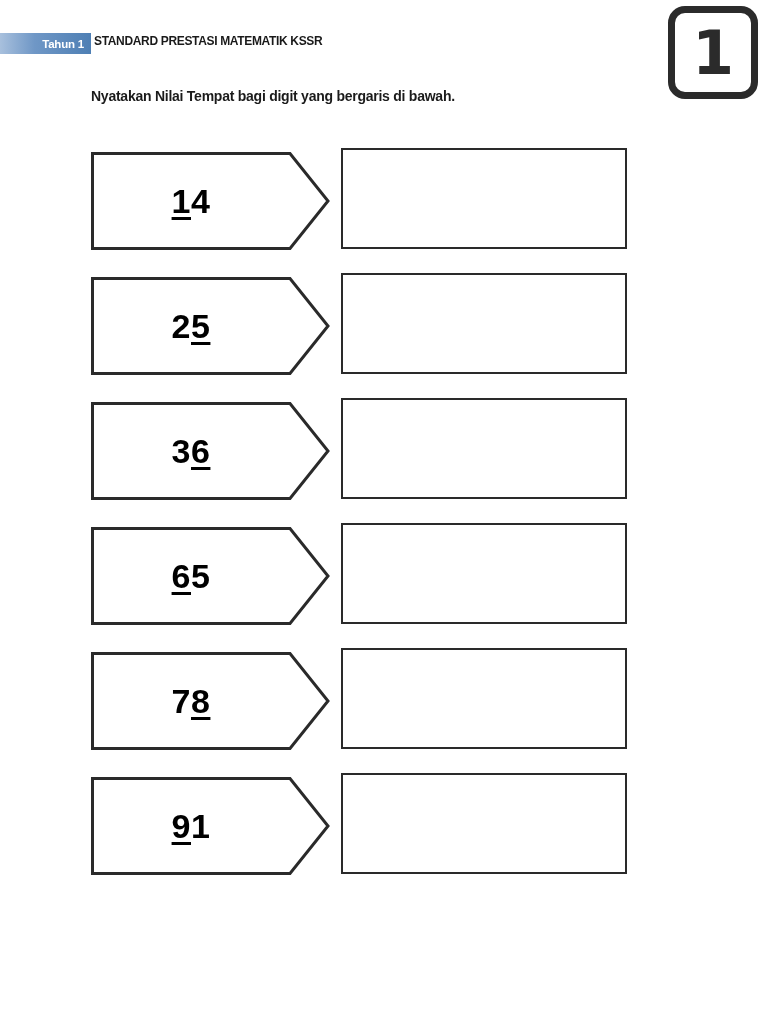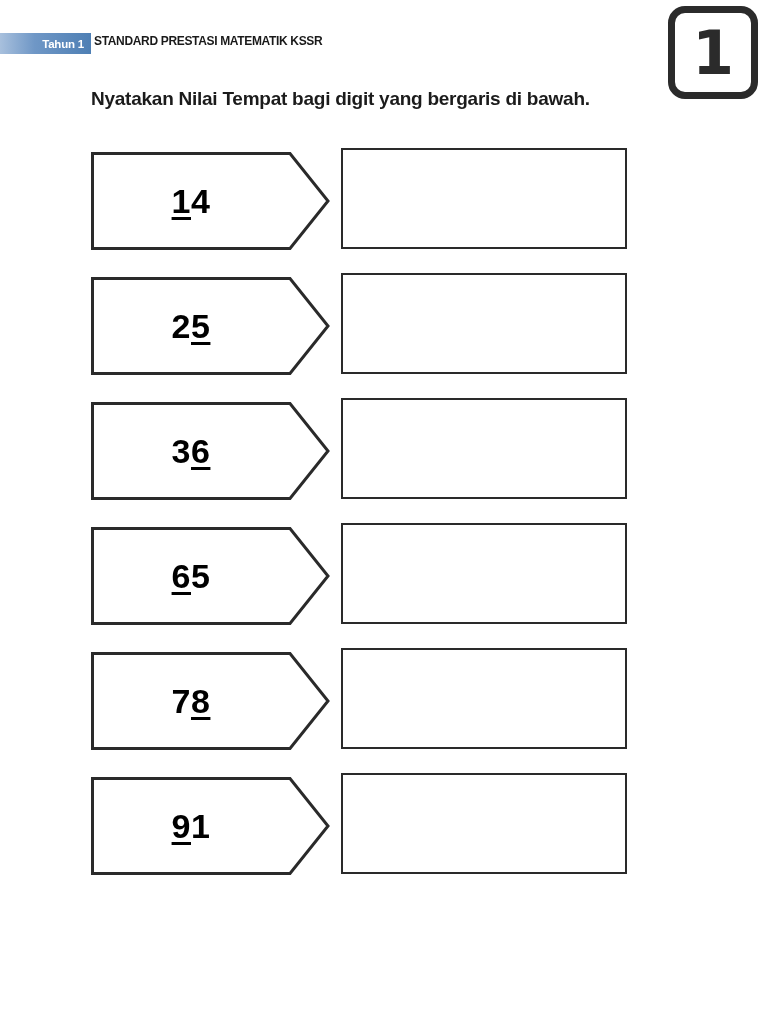--- a/index.html
+++ b/index.html
@@ -76,21 +76,21 @@
     color: #2b2b2b;
     line-height: 1;
     font-family: "DejaVu Sans", sans-serif;
   }
 
   
   .instruction {
     position: absolute;
     left: 91px;
     top: 88px;
-    font-size: 19px;
+    font-size: 14px;
     font-weight: 600;
     color: #1b1b1b;
     letter-spacing: -0.25px;
     white-space: nowrap;
   }
 
   
   .rows {
     position: absolute;
     left: 0;

